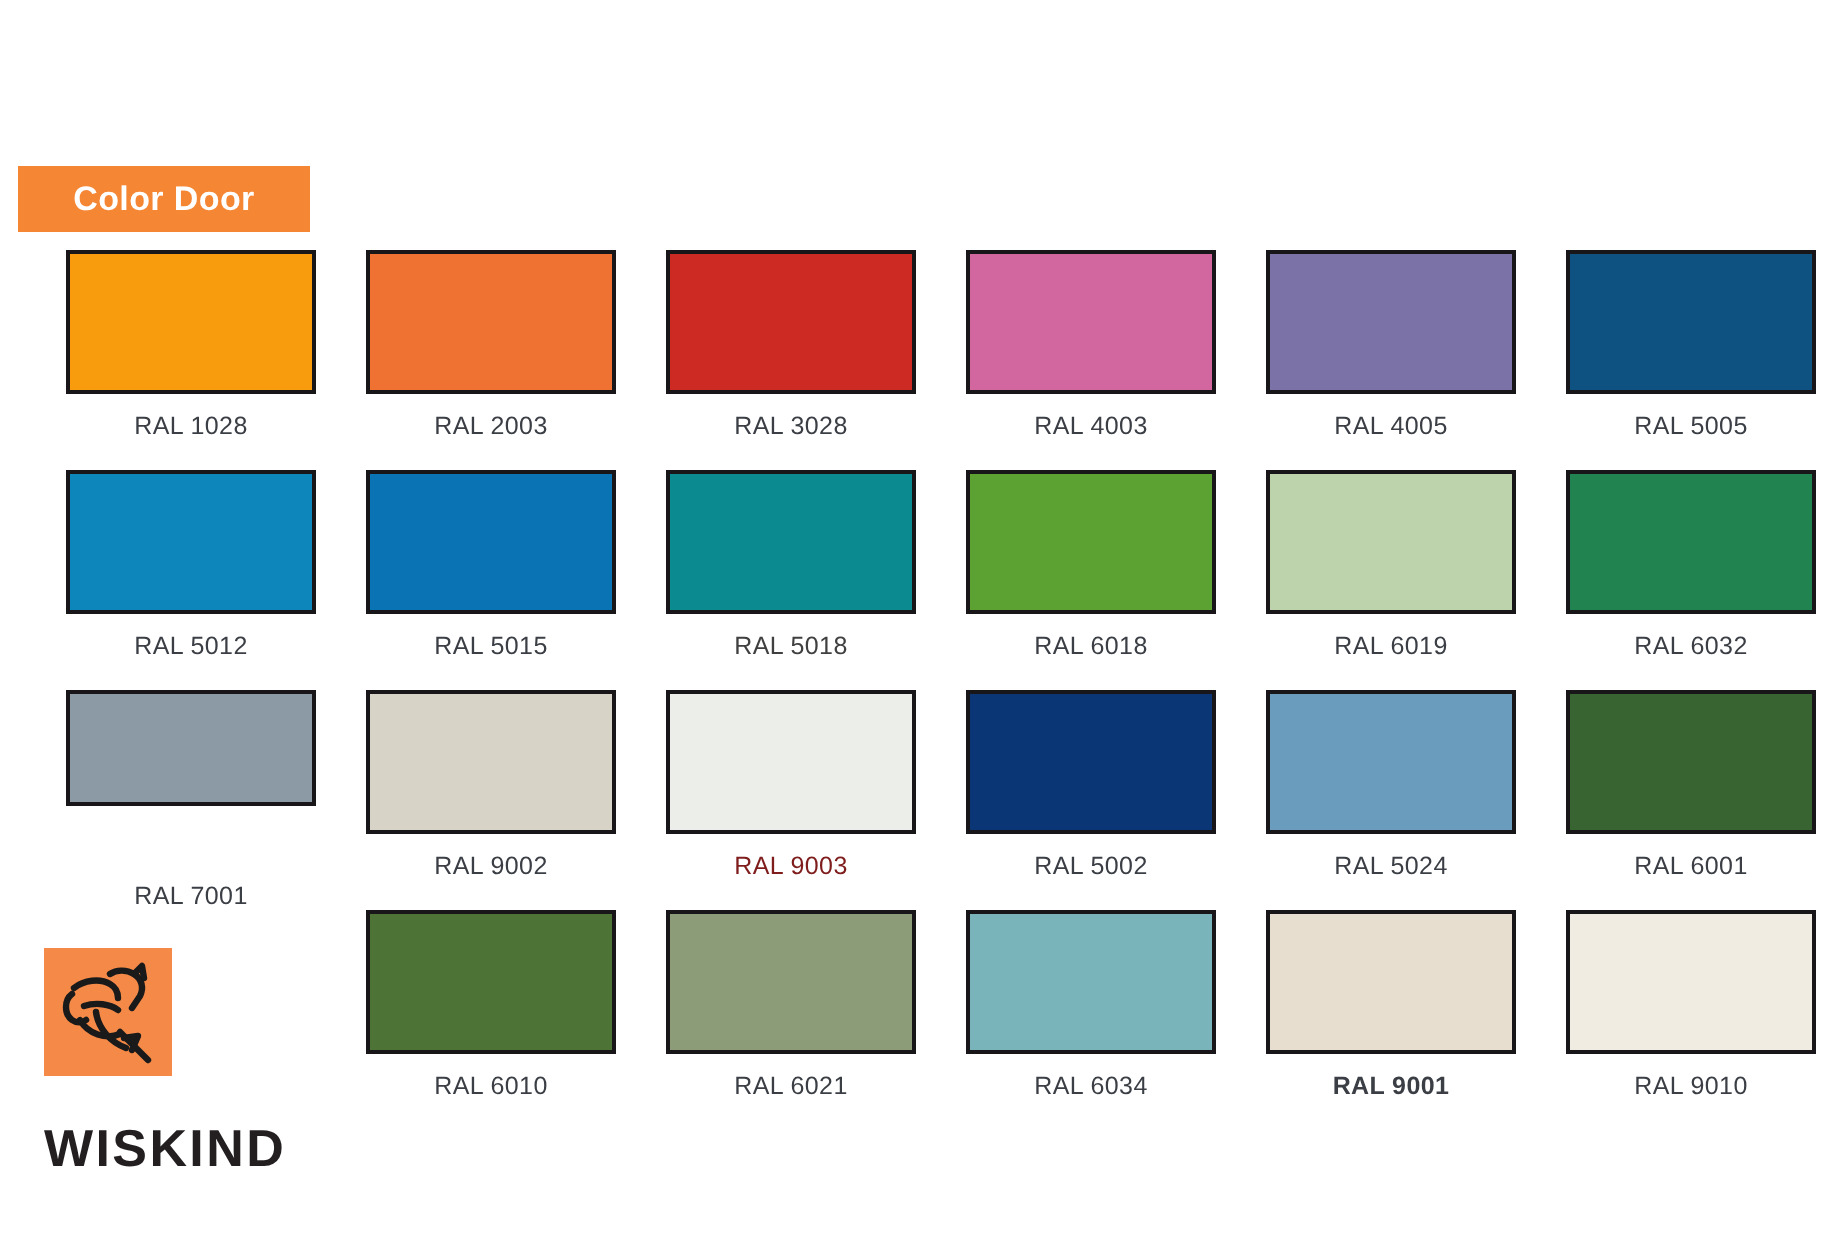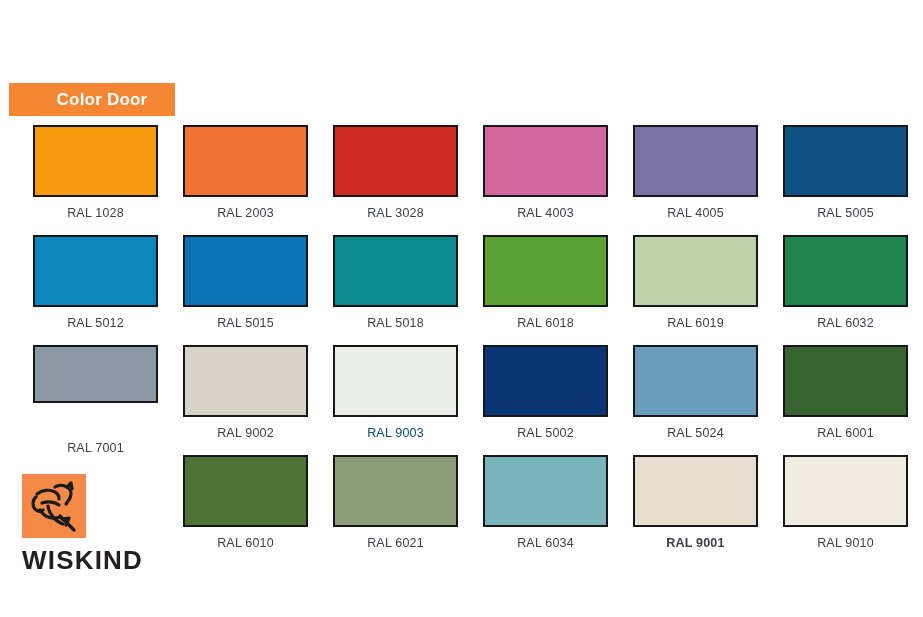--- a/index.html
+++ b/index.html
@@ -81,32 +81,32 @@
     width: 132px;
   }
   #logo-mark {
     width: 64px;
     height: 64px;
     background: #f58a48;
     position: relative;
   }
   #logo-mark svg { display: block; }
   #brand-wordmark {
-    margin-top: 9px;
+    margin-top: 23px;
     font-size: 26px;
     font-weight: bold;
     color: #231f20;
     letter-spacing: 1.2px;
     line-height: 1;
   }
 </style>
 </head>
 <body>
 
-<div id="header-banner" style="background: rgb(245, 134, 52); padding-left: 20px;">
+<div id="header-banner" style="background: rgb(245, 134, 52);">
   <span class="title" style="color: rgb(255, 255, 255);">Color Door</span>
 </div>
 
 <div id="swatch-grid">
     <div class="swatch-row">
       <div class="swatch-cell">
         <div class="swatch-chip" title="RAL 1028" style="background: rgb(248, 156, 14); border-color: rgb(25, 22, 26);"></div>
         <div class="swatch-label" style="color: rgb(59, 63, 69);">RAL 1028</div>
       </div>
       <div class="swatch-cell">
@@ -160,21 +160,21 @@
       <div class="swatch-cell">
         <div class="swatch-chip" title="RAL 7001" style="background: rgb(140, 154, 165); border-color: rgb(25, 22, 26);"></div>
         <div class="swatch-label" style="color: rgb(59, 63, 69); margin-top: 38px;">RAL 7001</div>
       </div>
       <div class="swatch-cell">
         <div class="swatch-chip" title="RAL 9002" style="background: rgb(215, 211, 199); border-color: rgb(25, 22, 26);"></div>
         <div class="swatch-label" style="color: rgb(59, 63, 69);">RAL 9002</div>
       </div>
       <div class="swatch-cell">
         <div class="swatch-chip" title="RAL 9003" style="background: rgb(236, 238, 234); border-color: rgb(25, 22, 26);"></div>
-        <div class="swatch-label" style="color: #0c4a6e;">RAL 9003</div>
+        <div class="swatch-label" style="color: #7f1d1d;">RAL 9003</div>
       </div>
       <div class="swatch-cell">
         <div class="swatch-chip" title="RAL 5002" style="background: rgb(11, 54, 117); border-color: rgb(25, 22, 26);"></div>
         <div class="swatch-label" style="color: rgb(59, 63, 69);">RAL 5002</div>
       </div>
       <div class="swatch-cell">
         <div class="swatch-chip" title="RAL 5024" style="background: rgb(106, 156, 189); border-color: rgb(25, 22, 26);"></div>
         <div class="swatch-label" style="color: rgb(59, 63, 69);">RAL 5024</div>
       </div>
       <div class="swatch-cell">

